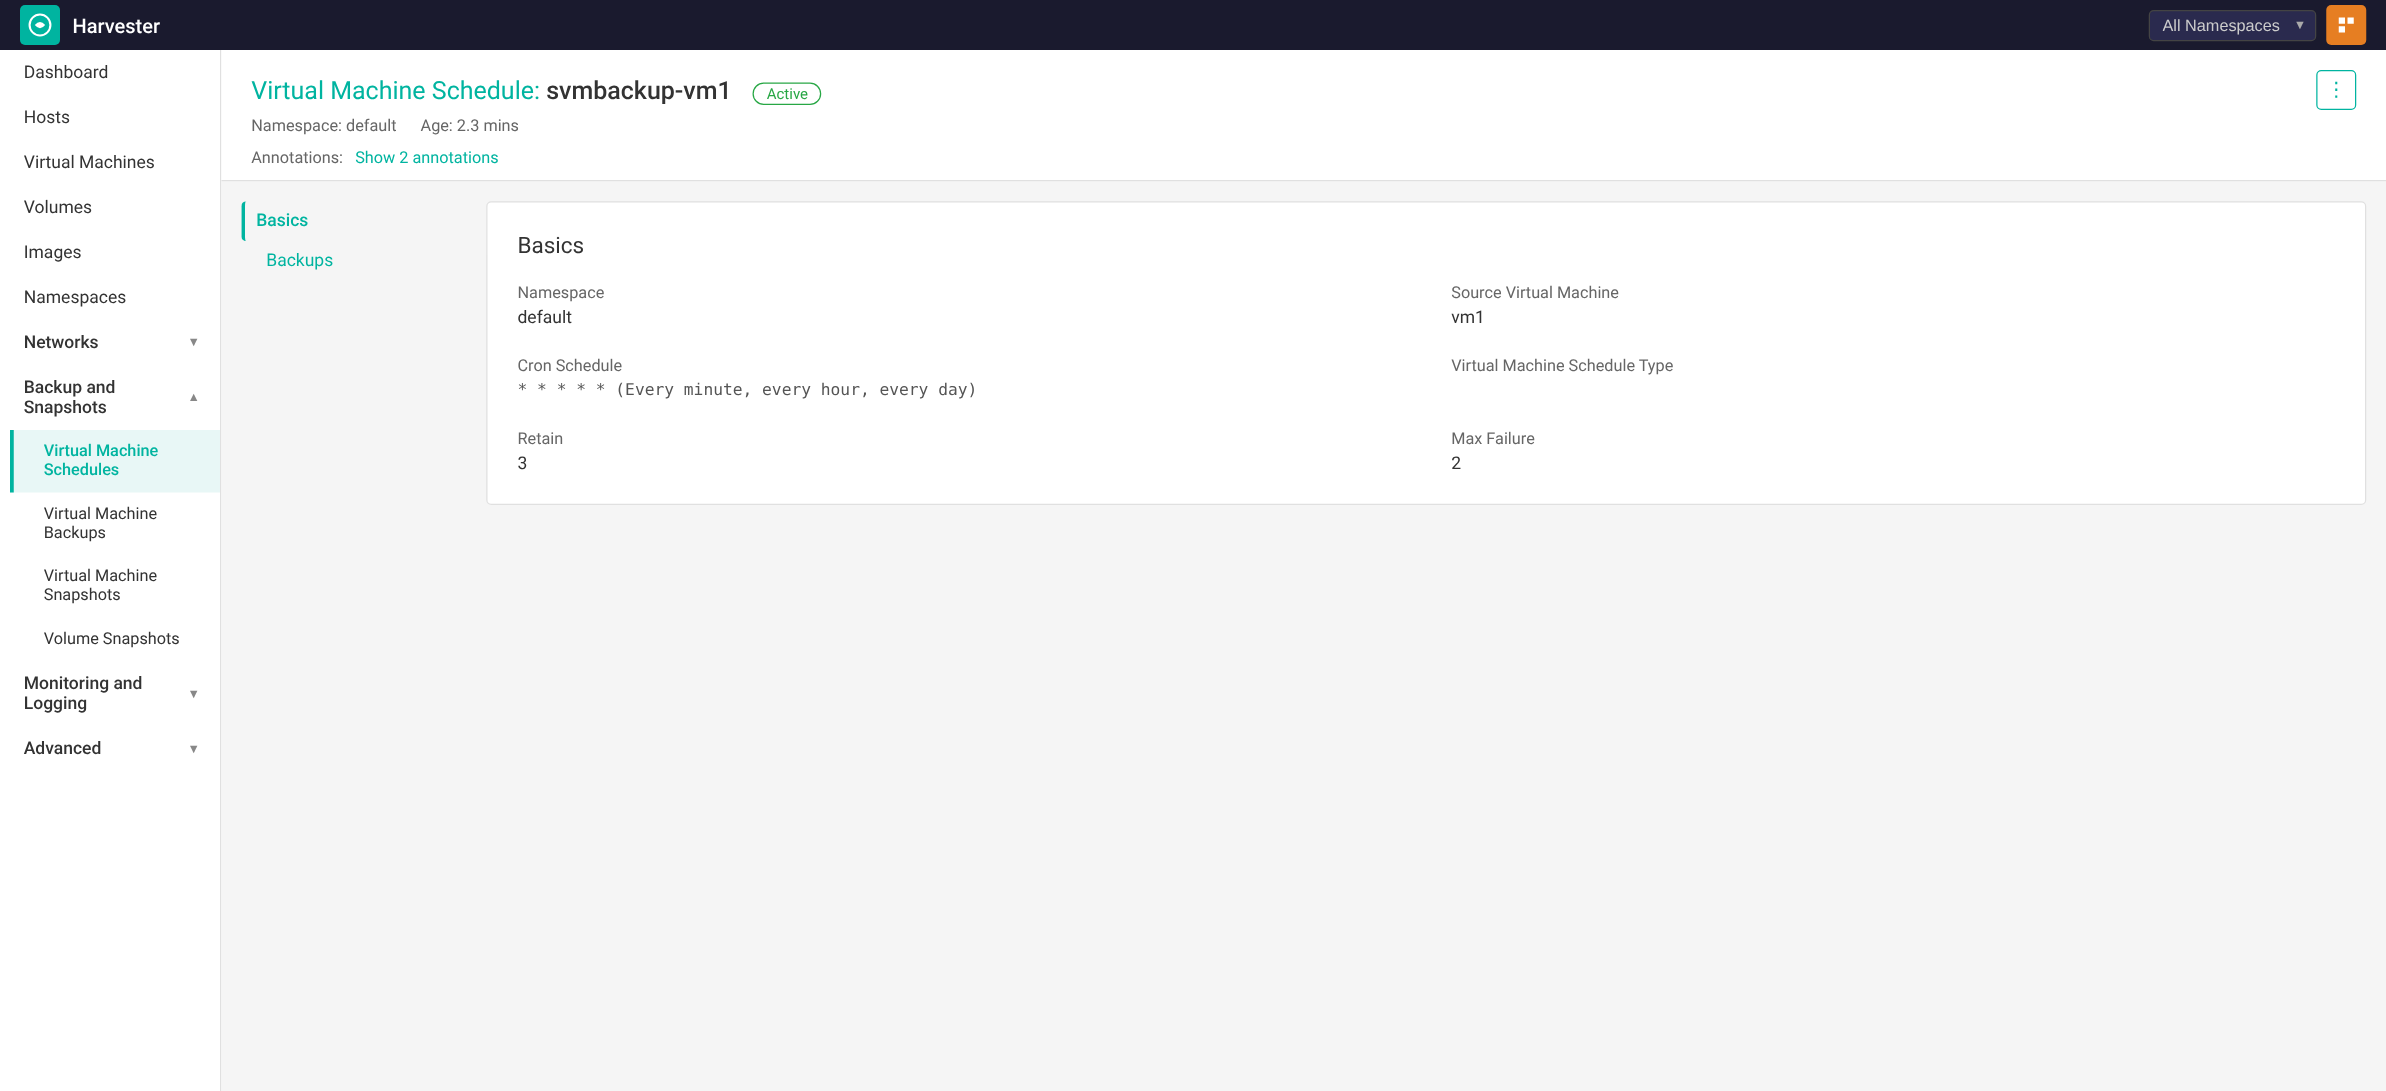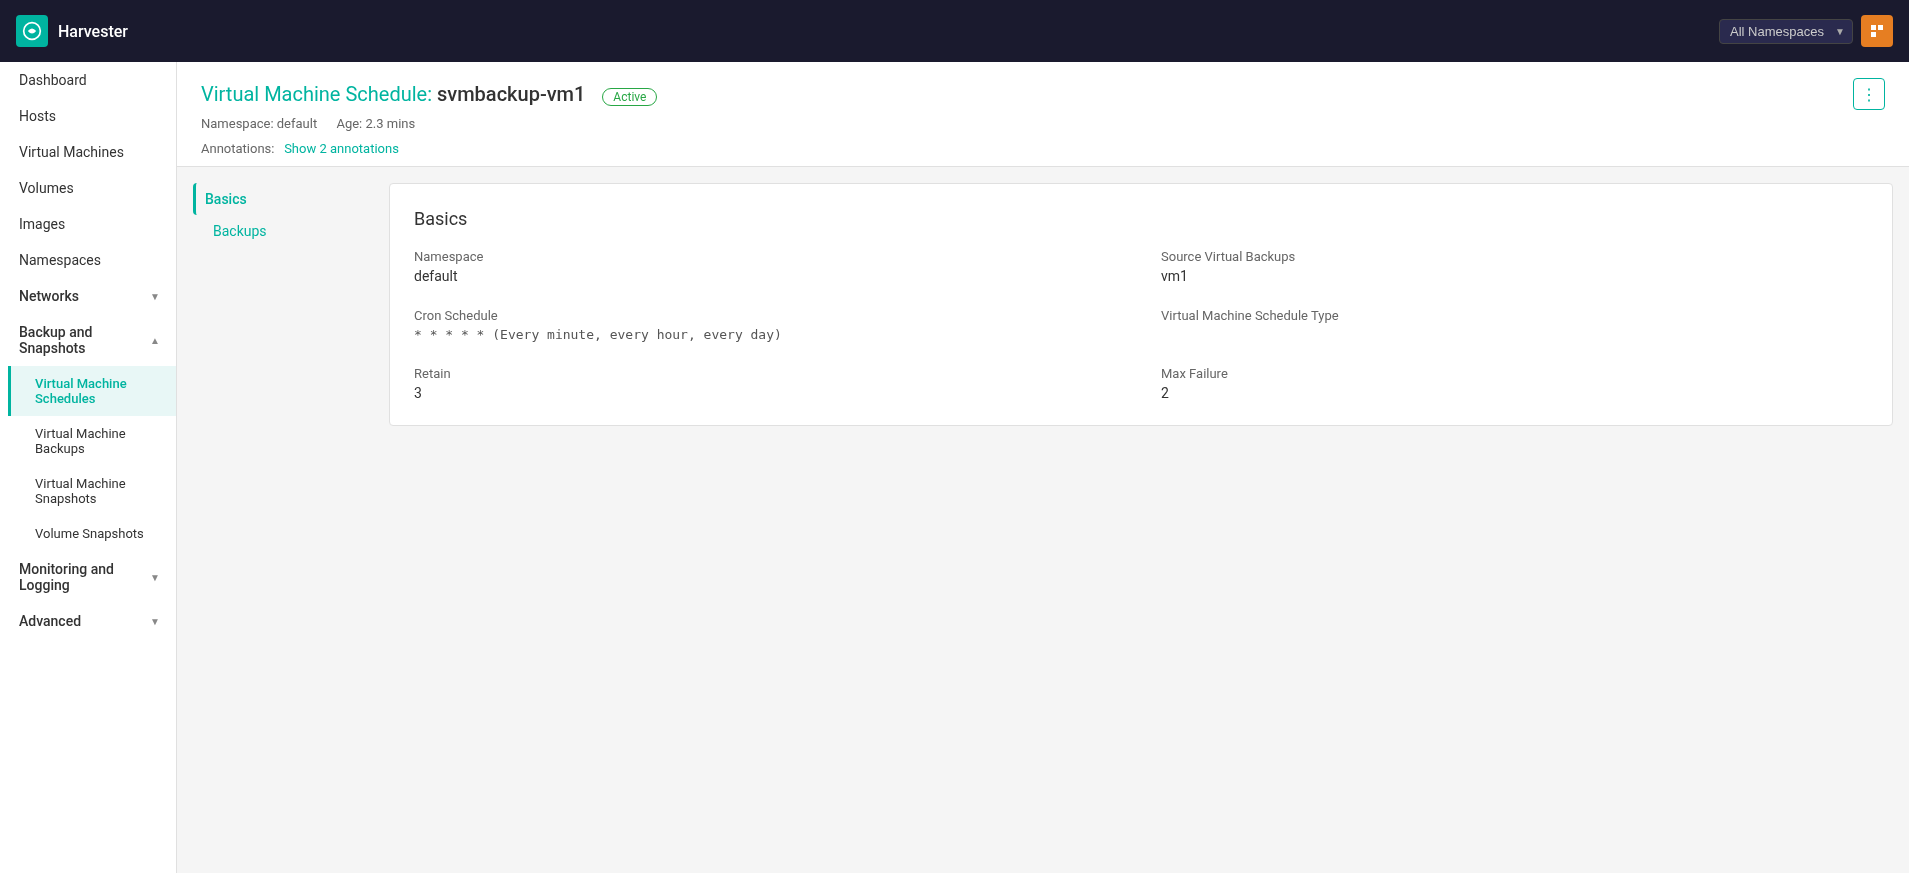--- a/index.html
+++ b/index.html
@@ -1,20 +1,20 @@
 <!DOCTYPE html>
 <html><head>
   <meta charset="utf-8">
   <style>
     * { box-sizing: border-box; margin: 0; padding: 0; }
     body { font-family: -apple-system, BlinkMacSystemFont, 'Segoe UI', Roboto, sans-serif; font-size: 14px; color: #333; background: #f5f5f5; display: flex; flex-direction: column; height: 100vh; }
 
     
     .topbar {
-      height: 62px;
+      height: 40px;
       background: #1a1a2e;
       display: flex;
       align-items: center;
       justify-content: space-between;
       padding: 0 16px;
       flex-shrink: 0;
     }
     .topbar-left { display: flex; align-items: center; gap: 10px; }
     .topbar-logo {
       width: 32px; height: 32px;
@@ -297,21 +297,21 @@
       <div class="detail-card">
         <div class="detail-section-title">Basics</div>
         <div class="detail-grid">
 
           <div>
             <div class="detail-field-label">Namespace</div>
             <div class="detail-field-value">default</div>
           </div>
 
           <div>
-            <div class="detail-field-label">Source Virtual Backups</div>
+            <div class="detail-field-label">Source Virtual Machine</div>
             <div class="detail-field-value">vm1</div>
           </div>
 
           <div>
             <div class="detail-field-label">Cron Schedule</div>
             <div class="detail-field-value mono">* * * * * (Every minute, every hour, every day)</div>
           </div>
 
           <div>
             <div class="detail-field-label">Virtual Machine Schedule Type</div>

